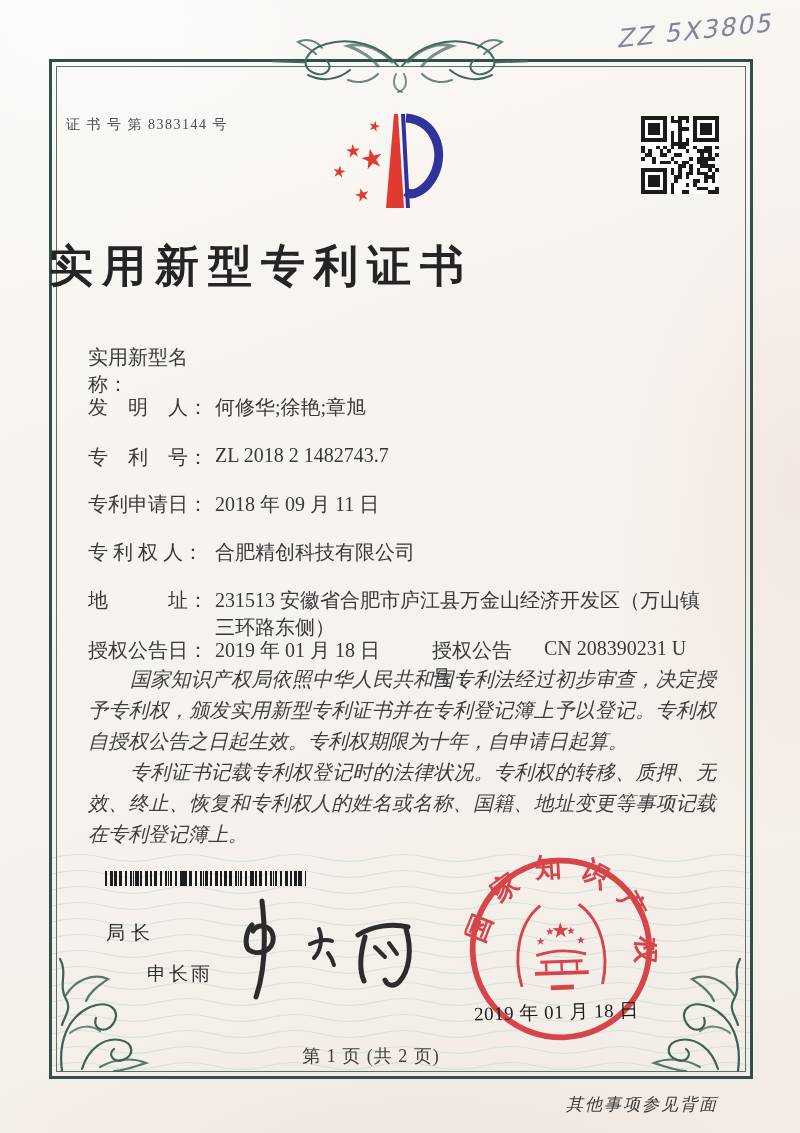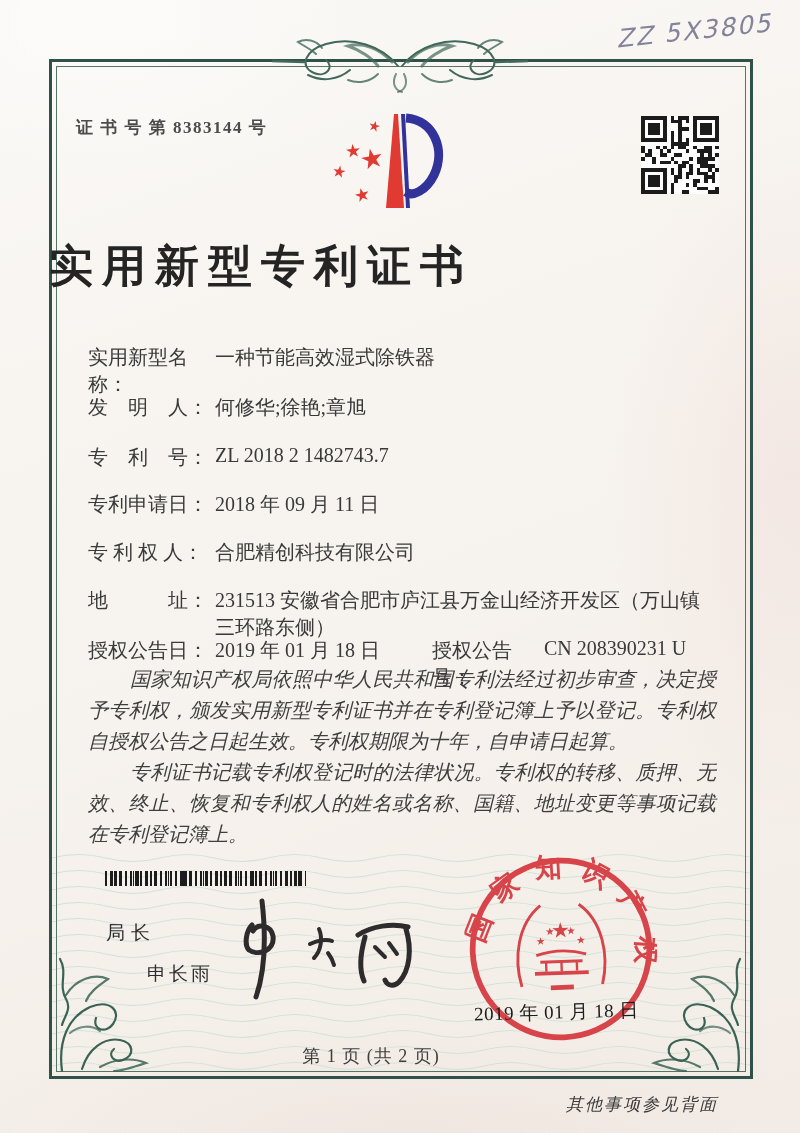--- a/index.html
+++ b/index.html
@@ -13,21 +13,21 @@
       linear-gradient(160deg,#faf8f5 0%,#f6f2ed 55%,#f3ece6 100%);
   }
   .frame{position:absolute;left:49px;top:59px;right:47px;bottom:54px;border:3px solid #30504a;}
   .frame-inner{position:absolute;inset:4px;border:1px solid #557366;}
   .waves{position:absolute;left:52px;top:850px;}
   .handnote{
     position:absolute;left:618px;top:16px;font-family:"DejaVu Sans",sans-serif;
     font-size:25px;color:#83839a;letter-spacing:2px;
     transform:rotate(-6deg) skewX(-16deg);white-space:nowrap;
   }
-  .certno{position:absolute;left:76px;top:116px;font-size:17px;letter-spacing:1.5px;color:#4c4c4c;font-weight:bold;}
+  .certno{position:absolute;left:66px;top:116px;font-size:14px;letter-spacing:1.5px;color:#4c4c4c;}
   .logo{position:absolute;left:330px;top:106px;width:118px;height:126px;}
   .logo-star{position:absolute;color:#e03a33;line-height:1;}
   .qr{position:absolute;left:641px;top:116px;width:78px;height:78px;background:#fdfdfd;}
   .title{
     position:absolute;left:49px;right:47px;top:237px;text-align:left;
     font-size:44px;font-weight:700;letter-spacing:9px;color:#242424;
   }
   .row{position:absolute;left:88px;display:flex;font-size:20px;color:#393939;}
   .lbl{width:127px;flex:none;}
   .val{white-space:nowrap;}
@@ -250,21 +250,20 @@
         <rect x="18" y="20" width="1" height="1" fill="#1b1b1b"></rect>
         <rect x="19" y="20" width="1" height="1" fill="#1b1b1b"></rect>
         <rect x="20" y="20" width="1" height="1" fill="#1b1b1b"></rect>
       </svg>
   </div>
 
   <div class="title">实用新型专利证书</div>
 
   <div class="row" style="top:344px">
     <span class="lbl">实用新型名称：</span>
-    <span class="val">一种节能高效湿式除铁器</span>
   </div>
   <div class="row" style="top:394px">
     <span class="lbl">发　明　人：</span>
     <span class="val">何修华;徐艳;章旭</span>
   </div>
   <div class="row" style="top:444px">
     <span class="lbl">专　利　号：</span>
     <span class="val">ZL 2018 2 1482743.7</span>
   </div>
   <div class="row" style="top:491px">

